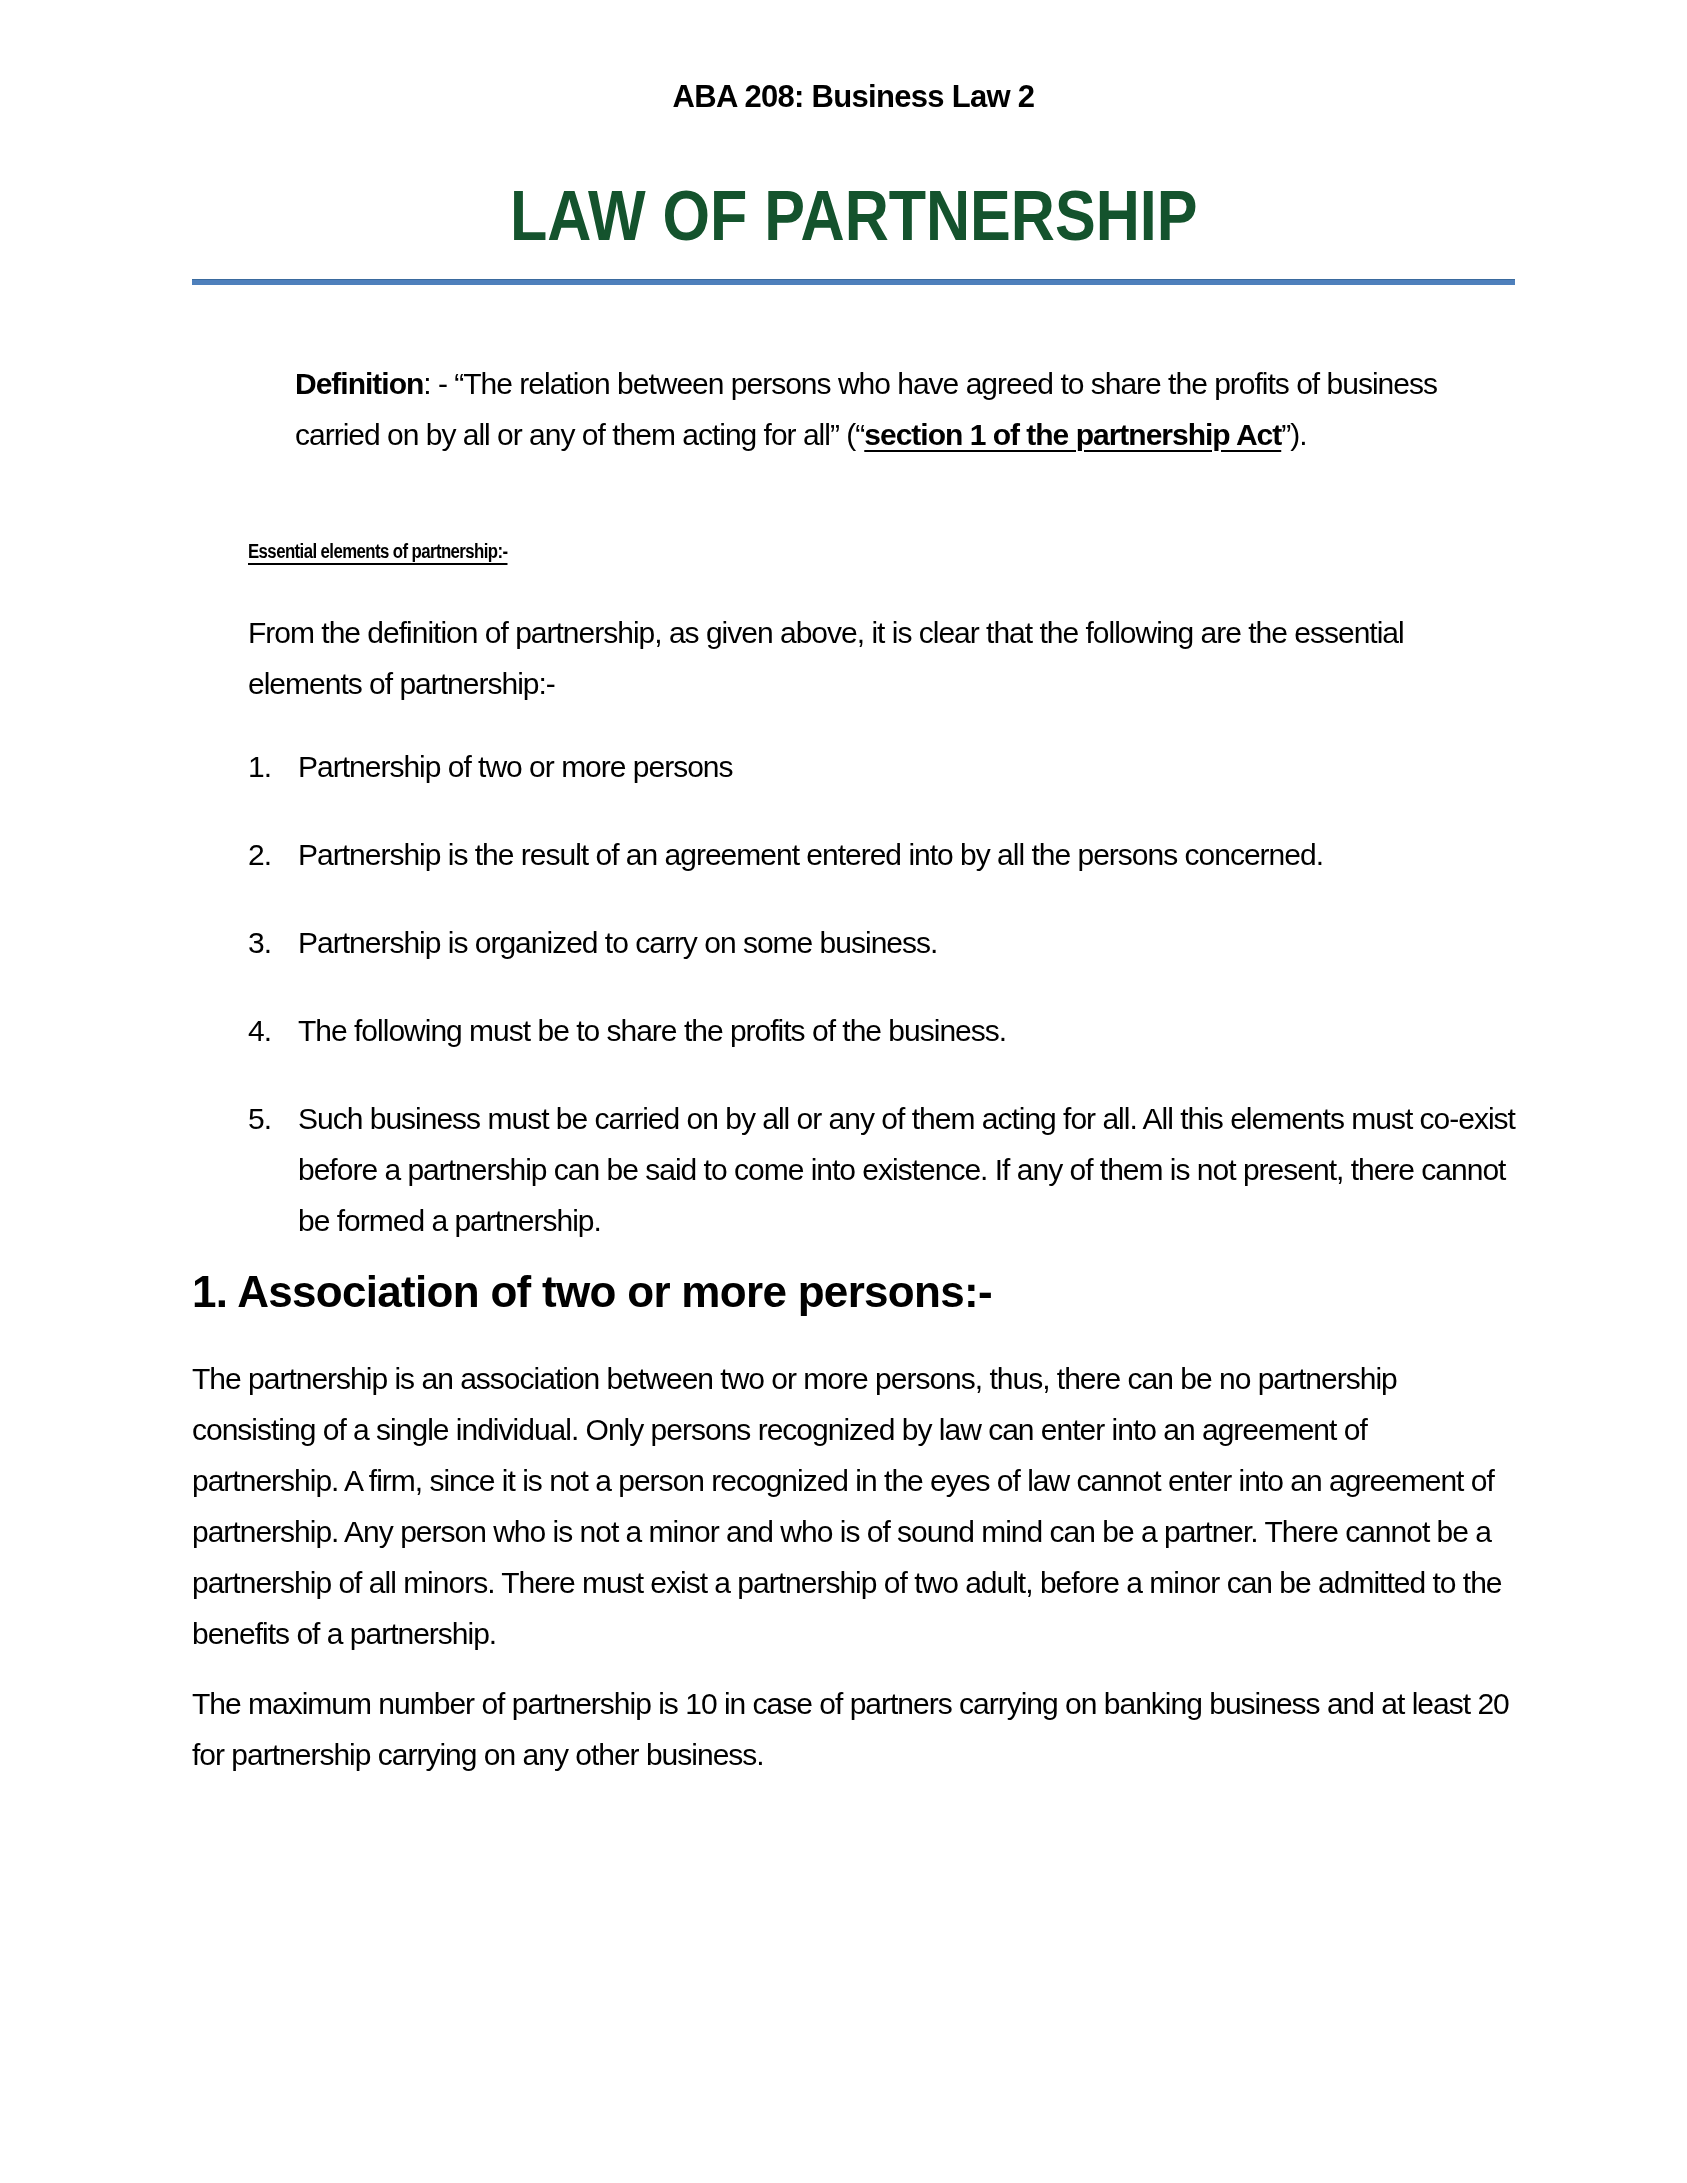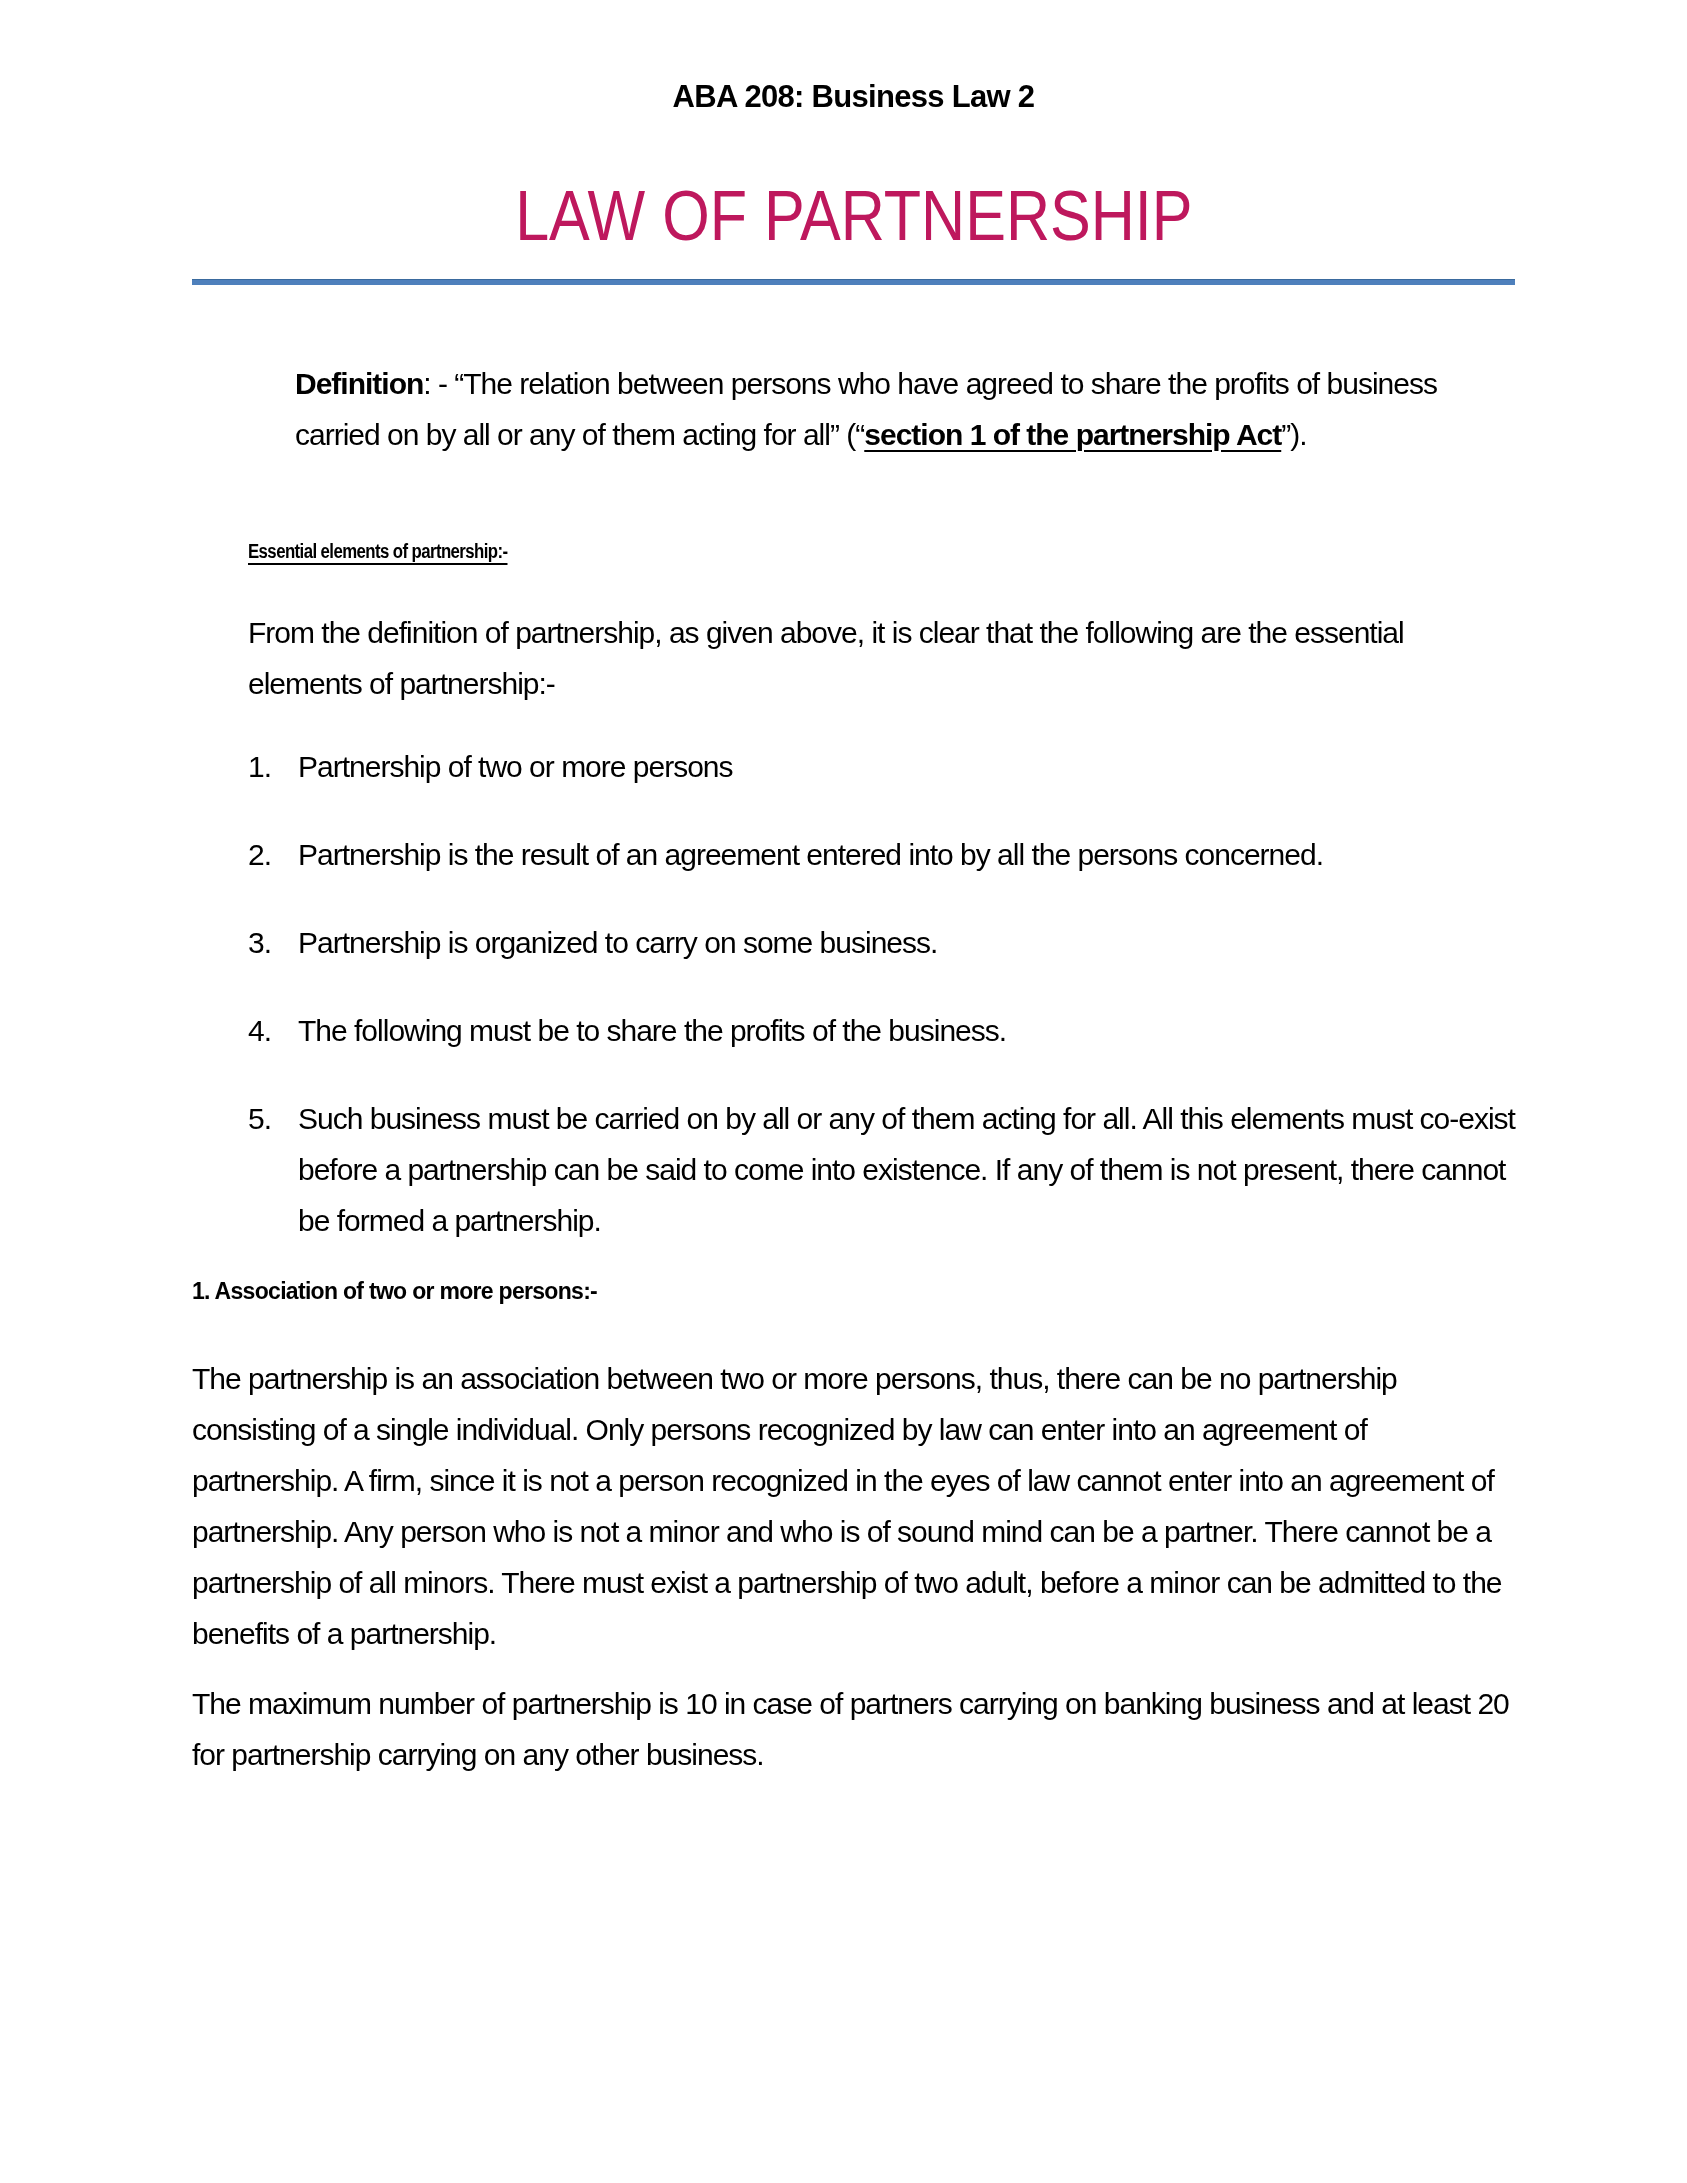--- a/index.html
+++ b/index.html
@@ -23,23 +23,23 @@
     font-size: 31px;
     line-height: 36px;
     font-weight: bold;
     text-align: center;
     letter-spacing: -0.7px;
   }
   .doc-title {
     margin: 58px 0 0 0;
     font-size: 71px;
     line-height: 86px;
-    font-weight: normal;
+    font-weight: bold;
     text-align: center;
-    color: #be185d;
+    color: #14532d;
   }
   .doc-title-text {
     display: inline-block;
     transform: scaleX(0.86);
     transform-origin: center;
     white-space: nowrap;
   }
   .title-rule {
     margin-top: 20px;
     height: 5.3px;
@@ -93,21 +93,21 @@
   }
   ol.elements li:last-child { margin-bottom: 0; }
   ol.elements li::before {
     content: counter(element) ".";
     position: absolute;
     left: -50px;
     top: 0;
   }
   .assoc-heading {
     margin: 20px 0 0 0;
-    font-size: 23px;
+    font-size: 44px;
     font-weight: bold;
     letter-spacing: -0.7px;
   }
   .body-para {
     margin-top: 36px;
     width: 1317px;
   }
   .body-para.last {
     margin-top: 18.5px;
   }

